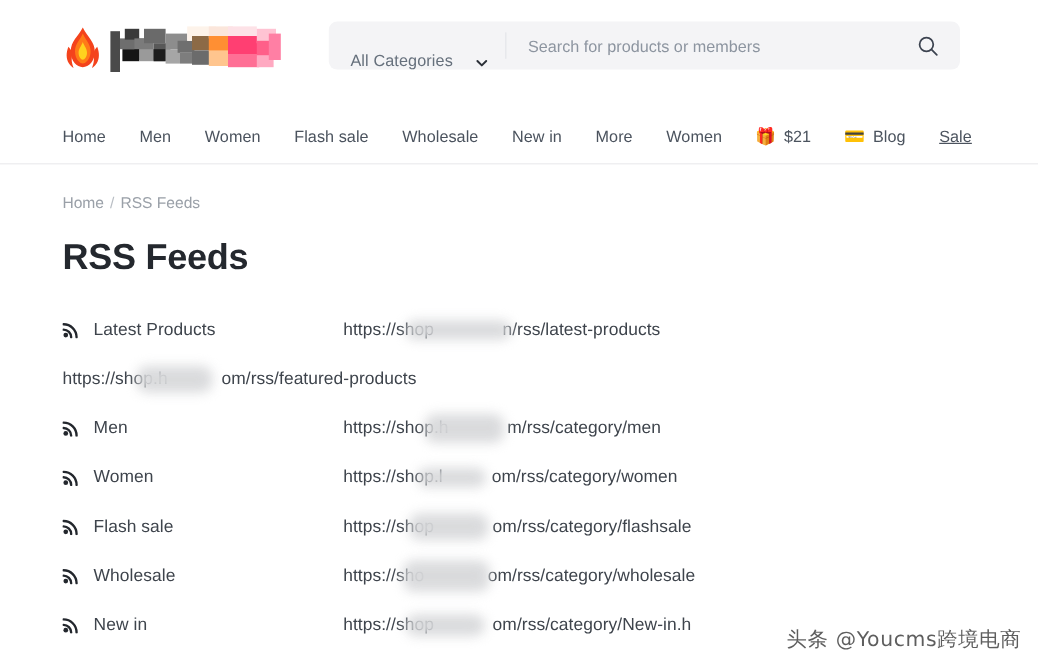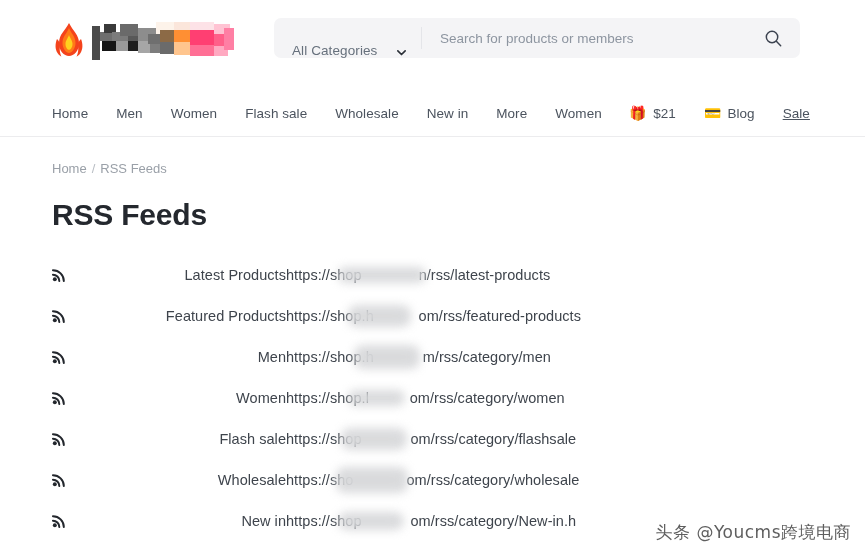--- a/index.html
+++ b/index.html
@@ -188,21 +188,20 @@
     align-items: center;
     height: 41px;
     padding-left: 52px;
     box-sizing: border-box;
   }
   .feed-name {
     display: flex;
     align-items: center;
     width: 234px;
     flex: 0 0 auto;
-    justify-content: space-between;
   }
   .rss-icon {
     width: 15px;
     height: 15px;
     flex: 0 0 auto;
     margin-right: 11px;
     color: #23272d;
   }
   .rss-icon svg { display: block; }
   .feed-label {
@@ -373,30 +372,20 @@
       </span>
       <span class="feed-label">Latest Products</span>
     </span>
     <span class="feed-url">
       <span>https://shop&nbsp;&nbsp;&nbsp;&nbsp;&nbsp;&nbsp;&nbsp;&nbsp;&nbsp;&nbsp;&nbsp;&nbsp;&nbsp;&nbsp;n/rss/latest-products</span>
       <span class="redact" style="left:52px;width:88px;height:16px;"></span>
     </span>
   </li>
 
   <li class="feed-row">
-    <span class="feed-name">
-      <span class="rss-icon">
-        <svg viewBox="0 0 16 16" width="15" height="15" aria-hidden="true">
-          <circle cx="3" cy="13" r="2.1" fill="currentColor"></circle>
-          <path d="M1 8.2 a6.8 6.8 0 0 1 6.8 6.8" fill="none" stroke="currentColor" stroke-width="2.1" stroke-linecap="round"></path>
-          <path d="M1 3.4 a11.6 11.6 0 0 1 11.6 11.6" fill="none" stroke="currentColor" stroke-width="2.1" stroke-linecap="round"></path>
-        </svg>
-      </span>
-      <span class="feed-label">Featured Products</span>
-    </span>
     <span class="feed-url">
       <span>https://shop.h&nbsp;&nbsp;&nbsp;&nbsp;&nbsp;&nbsp;&nbsp;&nbsp;&nbsp;&nbsp;&nbsp;om/rss/featured-products</span>
       <span class="redact" style="left:62px;width:63px;height:22px;"></span>
     </span>
   </li>
 
   <li class="feed-row">
     <span class="feed-name">
       <span class="rss-icon">
         <svg viewBox="0 0 16 16" width="15" height="15" aria-hidden="true">

